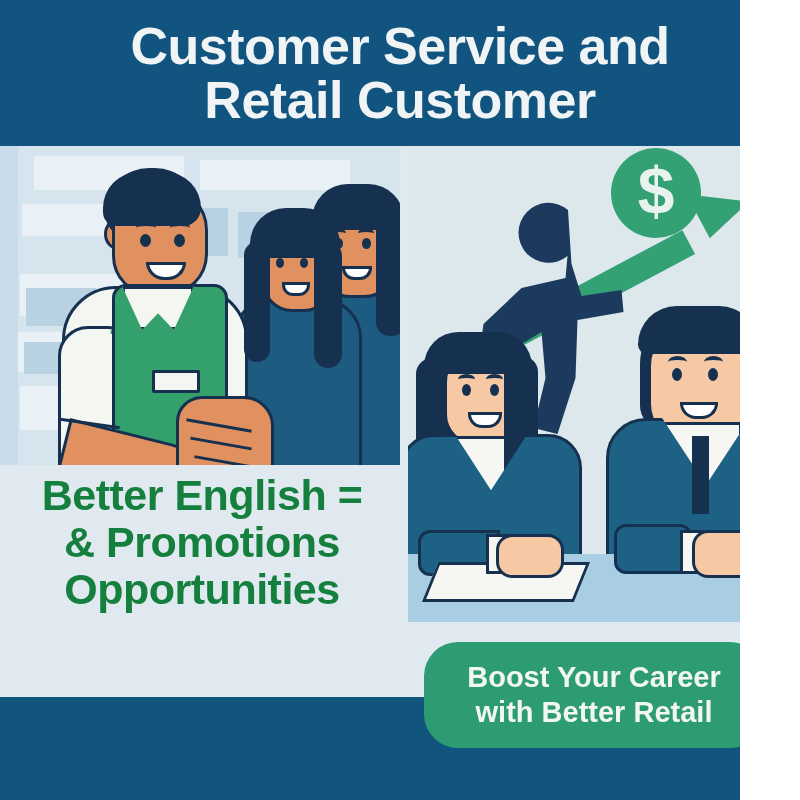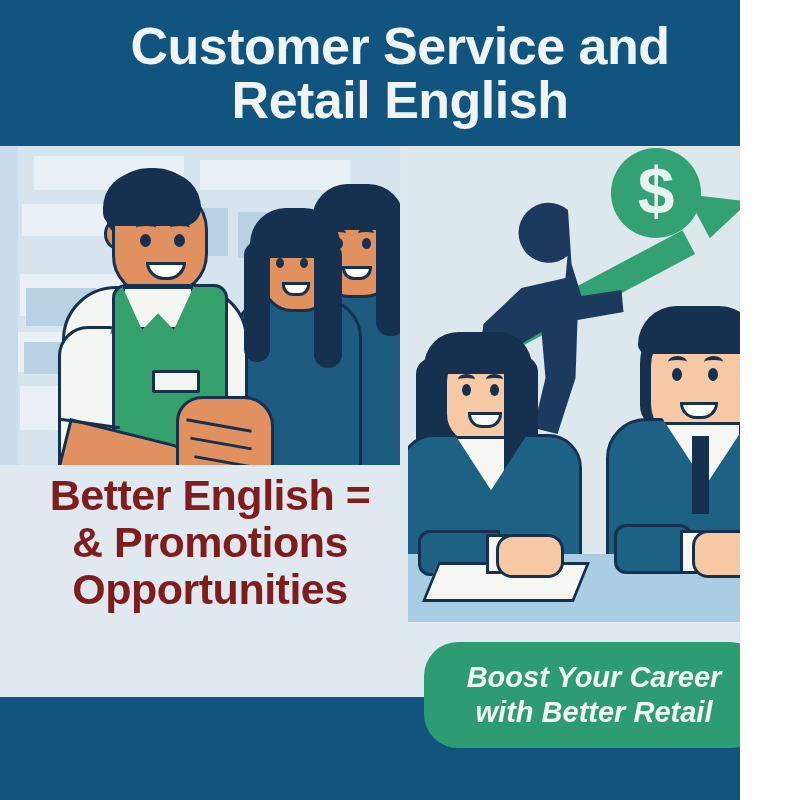--- a/index.html
+++ b/index.html
@@ -350,59 +350,59 @@
     position: absolute; background: #F6F7F3;
     border: 3px solid #15314F; z-index: 12;
   }
   .sleeve {
     position: absolute; background: #1D6284;
     border: 3.5px solid #15314F; z-index: 11;
   }
 
   
   .headline {
-    position: absolute; left: 8px; top: 472px;
+    position: absolute; left: 0; top: 472px;
     width: 404px;
     z-index: 6;
     text-align: center;
-    color: #7f1d1d;
+    color: #15803d;
     font-weight: bold;
     font-size: 43px;
     line-height: 1.09;
     letter-spacing: -0.5px;
   }
   .headline div { white-space: nowrap; }
 
   
   .cta {
     position: absolute; left: 424px; top: 642px;
     width: 340px; height: 106px;
     background: #2E9C72;
     border-radius: 34px;
     z-index: 9;
     display: flex; flex-direction: column;
-    justify-content: center; font-style: italic;
+    justify-content: center;
   }
   .cta-line {
     color: #F2F7F4;
     font-size: 29px; font-weight: bold;
     line-height: 1.2; white-space: nowrap;
     text-align: center;
   }
 </style>
 </head>
 <body>
 
 <div class="poster">
 
   <div class="footer-band"></div>
 
   <div class="header-band">
     <div class="header-line">Customer Service and</div>
-    <div class="header-line">Retail English</div>
+    <div class="header-line">Retail Customer</div>
   </div>
 
   <div class="panel-left">
     <div class="shelf-bg">
       <div class="shelf-blk" style="left:34px;top:10px;width:150px;height:34px;"></div>
       <div class="shelf-blk" style="left:200px;top:14px;width:150px;height:30px;"></div>
       <div class="shelf-blk" style="left:22px;top:58px;width:118px;height:32px;"></div>
       <div class="shelf-blk d" style="left:150px;top:62px;width:78px;height:48px;"></div>
       <div class="shelf-blk" style="left:20px;top:128px;width:108px;height:42px;"></div>
       <div class="shelf-blk d" style="left:26px;top:142px;width:70px;height:38px;"></div>

